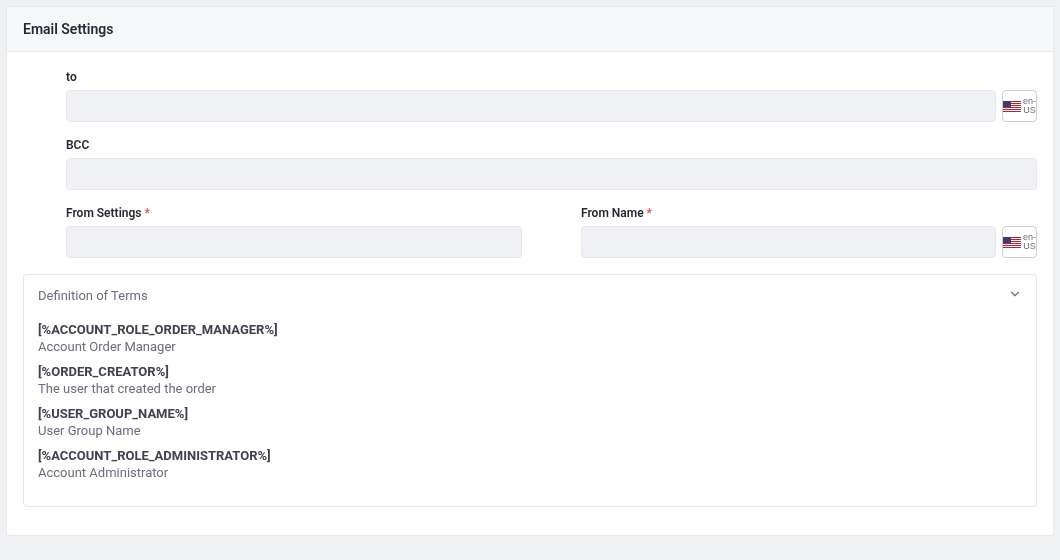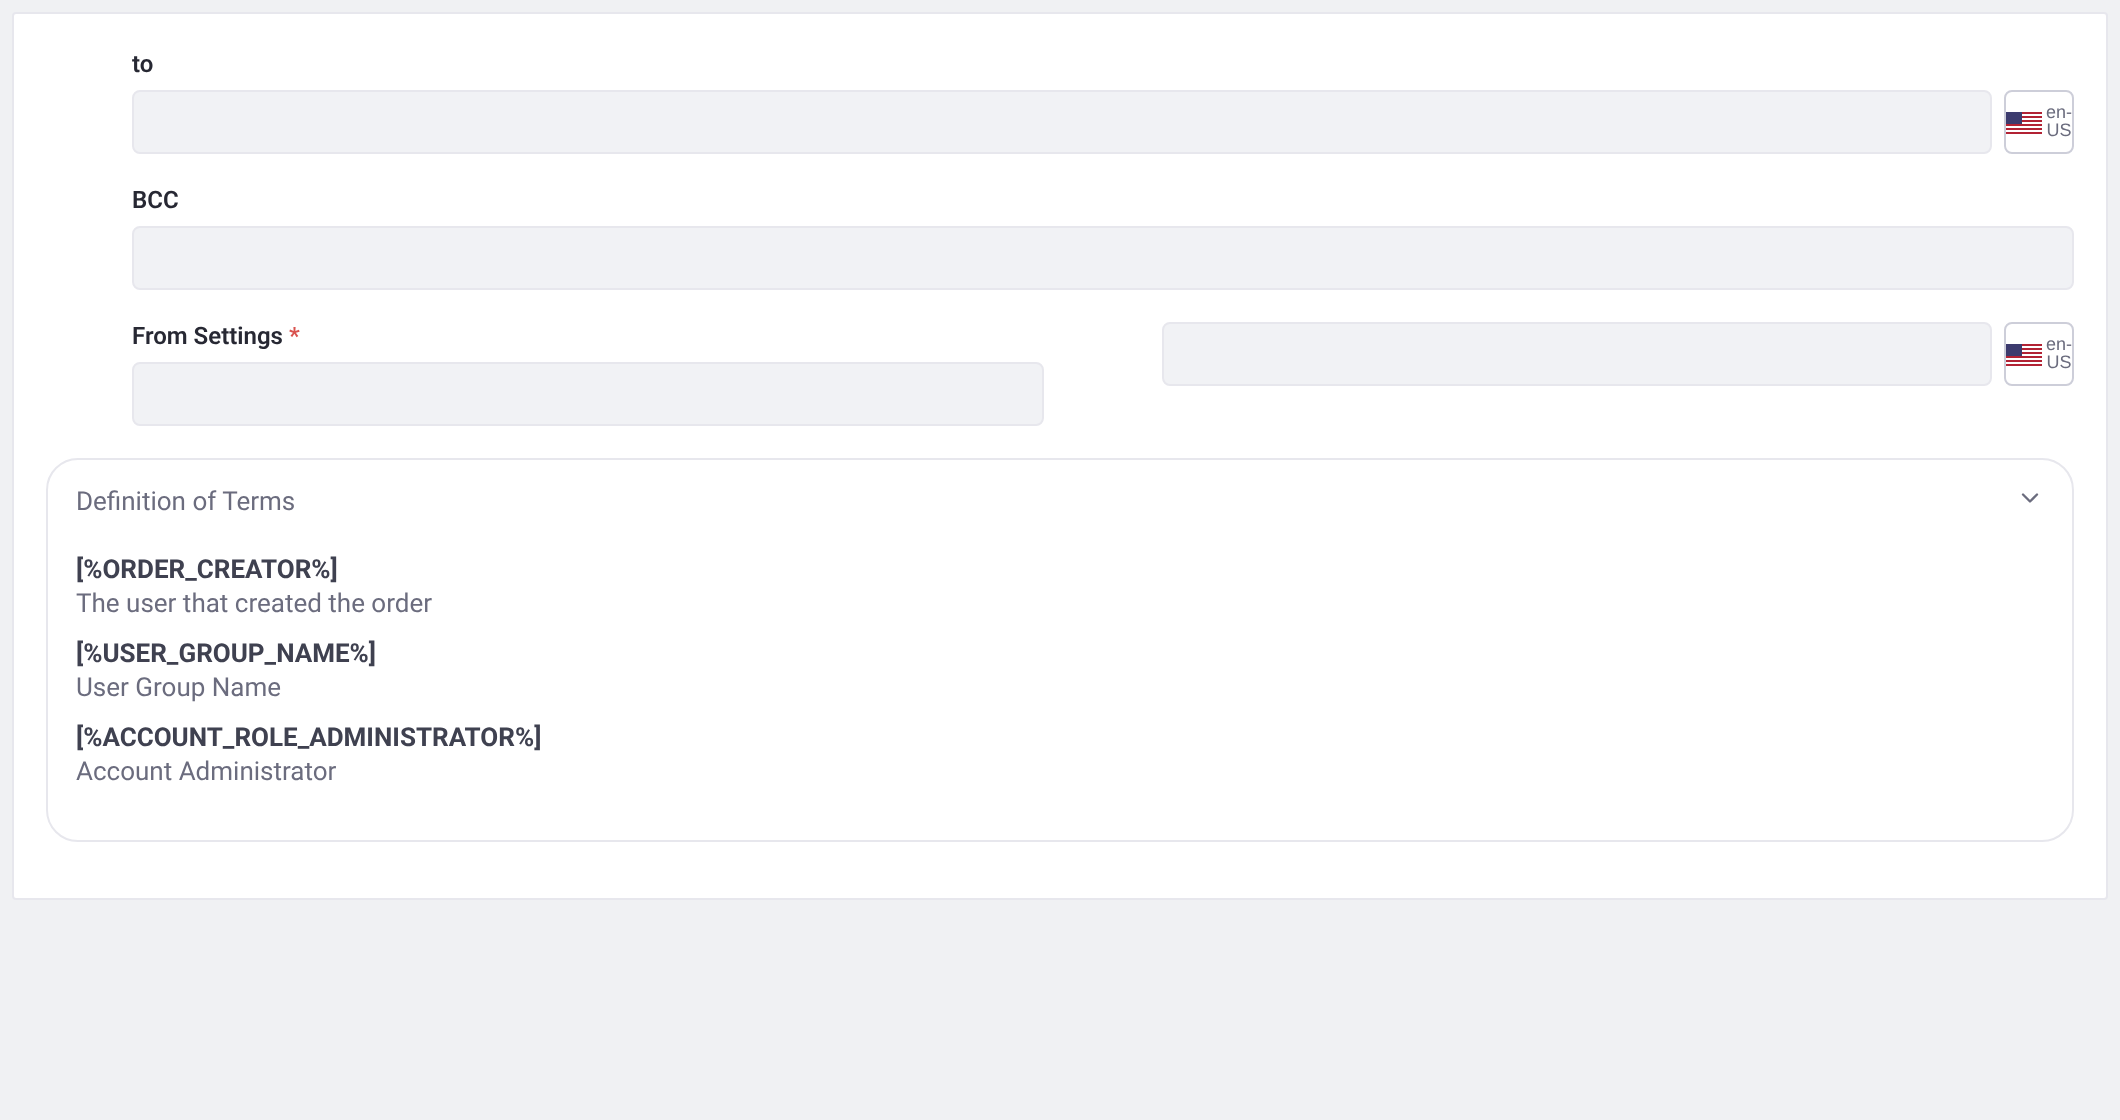--- a/index.html
+++ b/index.html
@@ -70,21 +70,21 @@
       cursor: pointer;
       font-size: 9px;
       color: #6b6c7e;
       line-height: 1;
       gap: 2px;
       padding: 2px 0;
     }
     .locale-btn svg { display: block; }
     .terms-panel {
       border: 1px solid #e7e7ed;
-      border-radius: 16px;
+      border-radius: 4px;
       margin-top: 8px;
     }
     .terms-header {
       display: flex;
       align-items: center;
       justify-content: space-between;
       padding: 12px 14px;
       cursor: pointer;
     }
     .terms-title {
@@ -108,20 +108,21 @@
     .term-desc {
       color: #6b6c7e;
       font-size: 13px;
       margin-top: 2px;
     }
   </style>
 </head>
 <body>
 
 <div class="panel">
+  <div class="panel-header">Email Settings</div>
   <div class="panel-body">
 
     <div class="row">
       <div class="col">
         <label class="field-label">to</label>
         <div class="input-row">
           <input class="form-input" type="text" value="" style="">
           <button class="locale-btn">
             <span>
               <svg width="18" height="11" viewBox="0 0 18 11">
@@ -148,20 +149,23 @@
     </div>
 
     <div class="row">
       <div class="col">
         <label class="field-label">
           <span>From Settings</span> <span class="req">*</span>
         </label>
         <input class="form-input" type="text" value="" style="">
       </div>
       <div class="col">
+        <label class="field-label">
+          <span>From Name</span> <span class="req">*</span>
+        </label>
         <div class="input-row">
           <input class="form-input" type="text" value="" style="">
           <button class="locale-btn">
             <span>
               <svg width="18" height="11" viewBox="0 0 18 11">
                 <rect width="18" height="11" fill="#b22234"></rect>
                 <rect y="1" width="18" height="1" fill="#fff"></rect>
                 <rect y="3" width="18" height="1" fill="#fff"></rect>
                 <rect y="5" width="18" height="1" fill="#fff"></rect>
                 <rect y="7" width="18" height="1" fill="#fff"></rect>
@@ -179,20 +183,24 @@
       <div class="terms-header">
         <span class="terms-title">Definition of Terms</span>
         <span class="chevron">
           <svg width="14" height="14" viewBox="0 0 24 24" fill="none" stroke="currentColor" stroke-width="2" stroke-linecap="round" stroke-linejoin="round">
               <polyline points="6 9 12 15 18 9"></polyline>
             </svg>
         </span>
       </div>
       <div class="terms-body">
         <div class="term">
+          <div class="term-key">[%ACCOUNT_ROLE_ORDER_MANAGER%]</div>
+          <div class="term-desc">Account Order Manager</div>
+        </div>
+        <div class="term">
           <div class="term-key">[%ORDER_CREATOR%]</div>
           <div class="term-desc">The user that created the order</div>
         </div>
         <div class="term">
           <div class="term-key">[%USER_GROUP_NAME%]</div>
           <div class="term-desc">User Group Name</div>
         </div>
         <div class="term">
           <div class="term-key">[%ACCOUNT_ROLE_ADMINISTRATOR%]</div>
           <div class="term-desc">Account Administrator</div>

